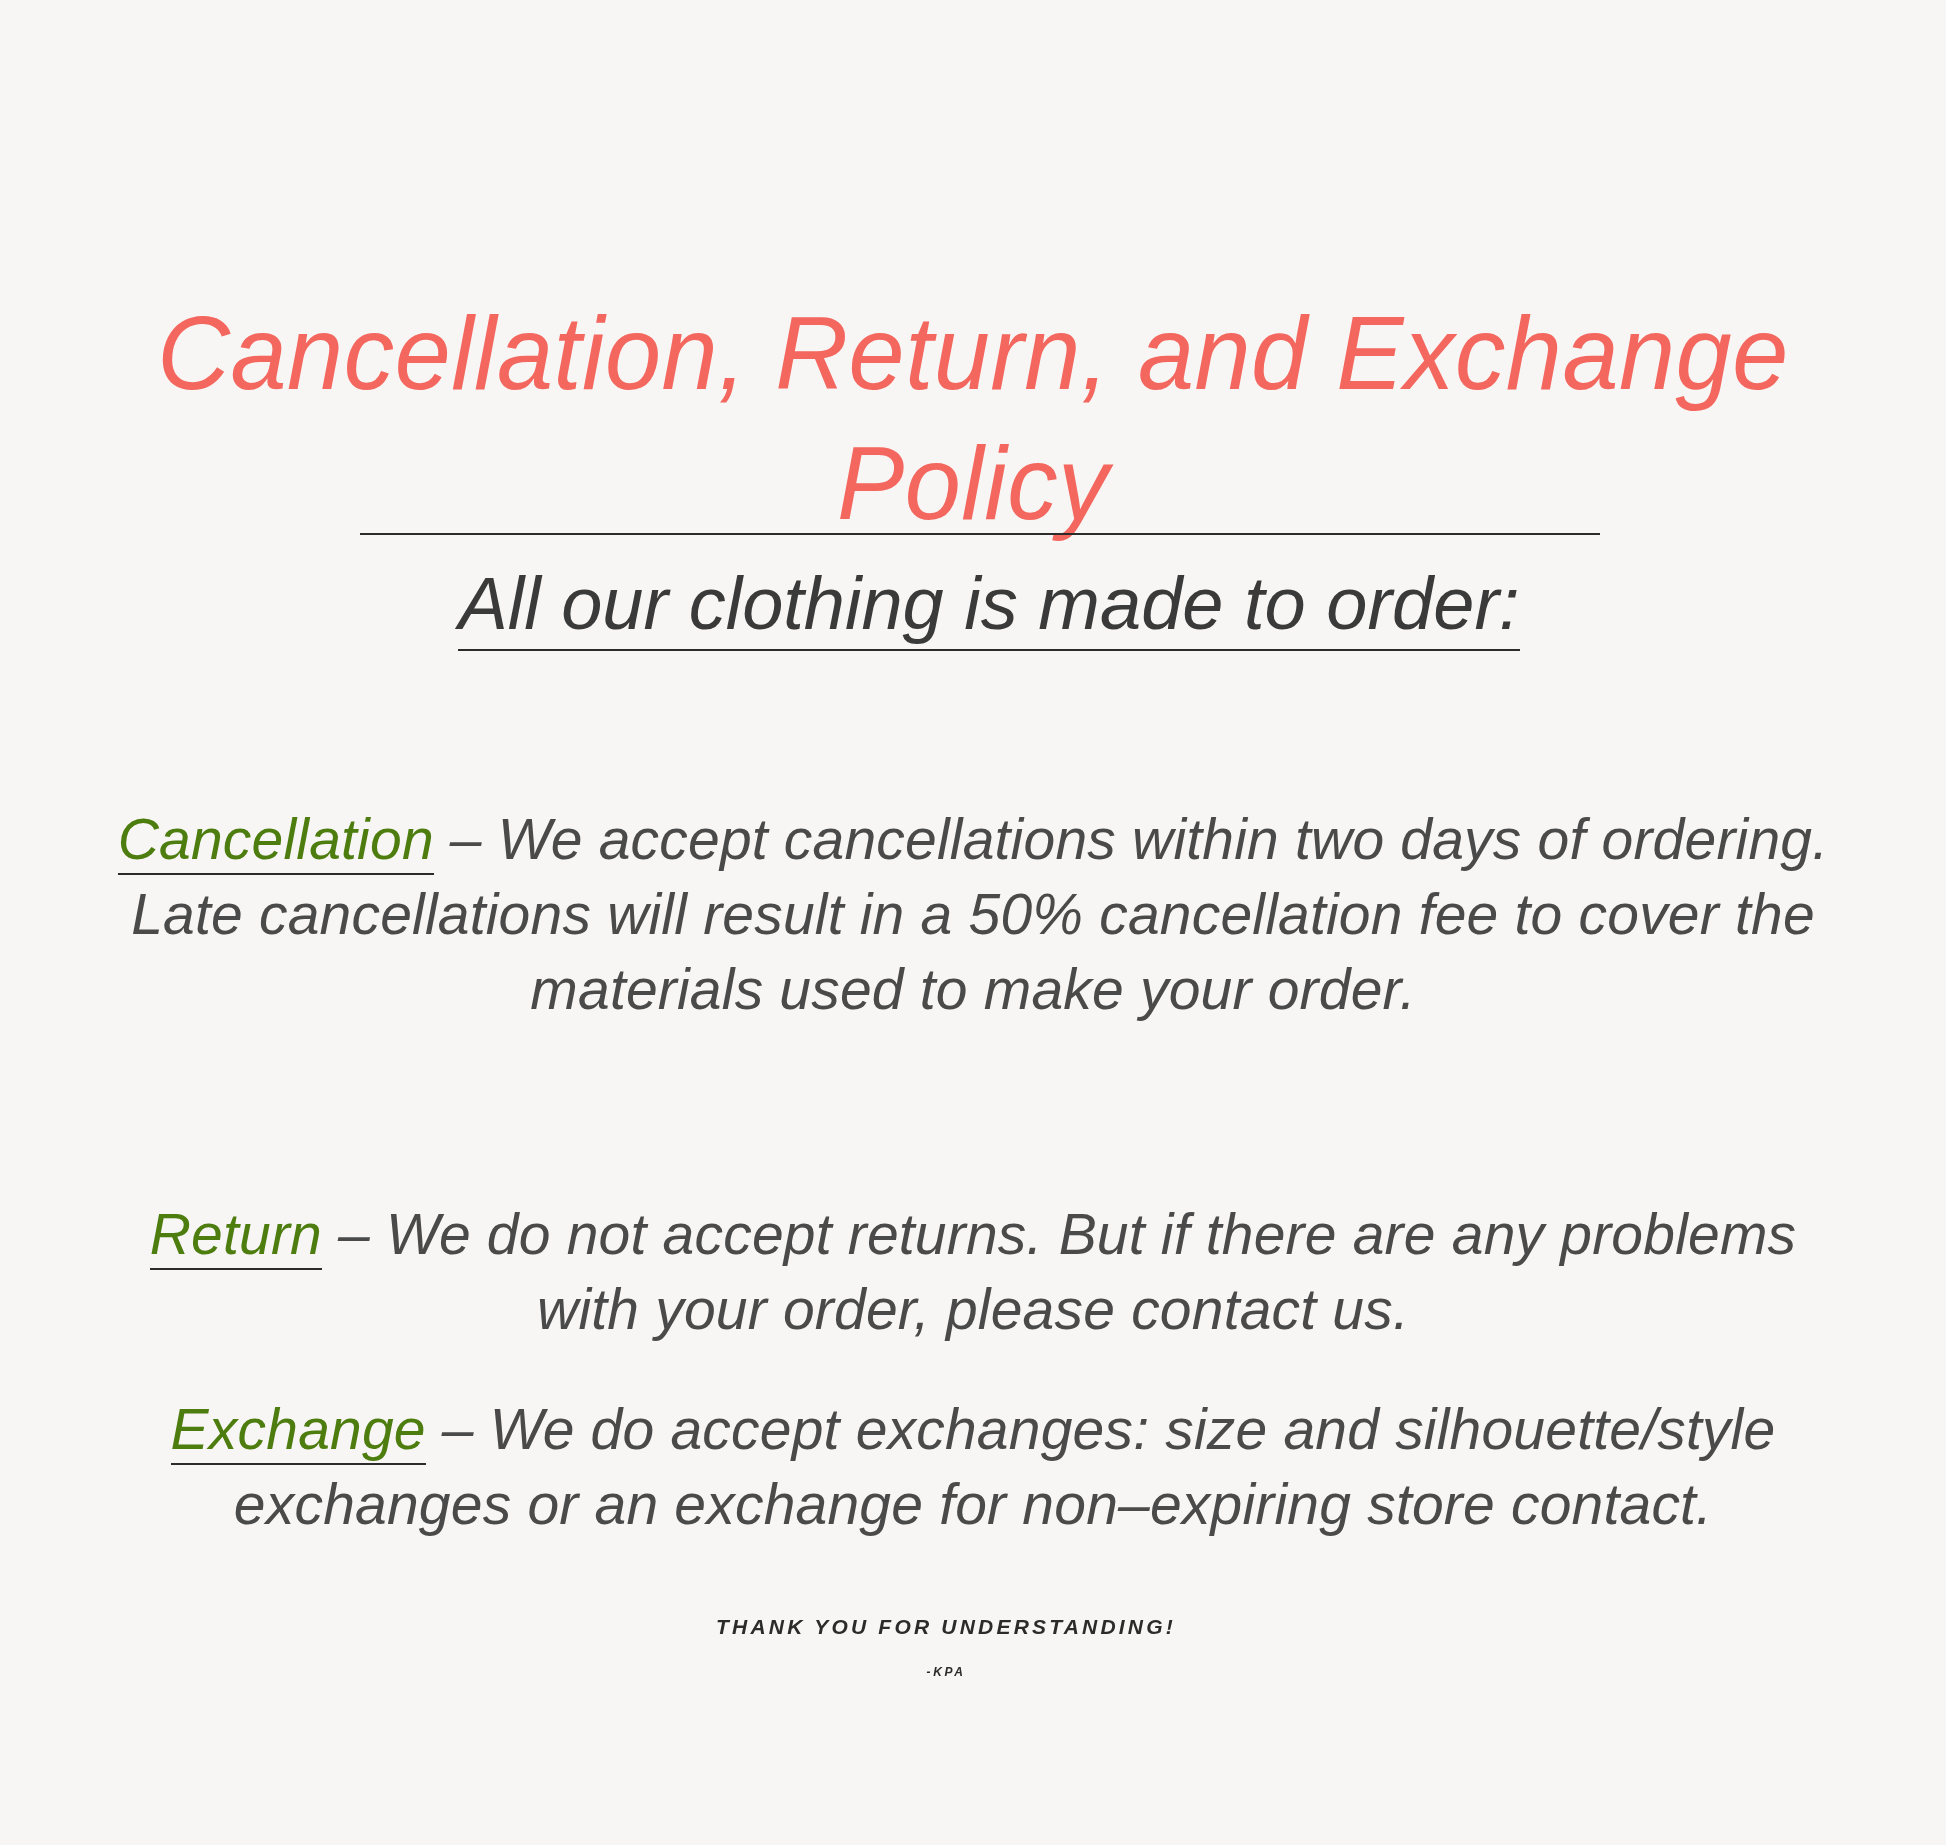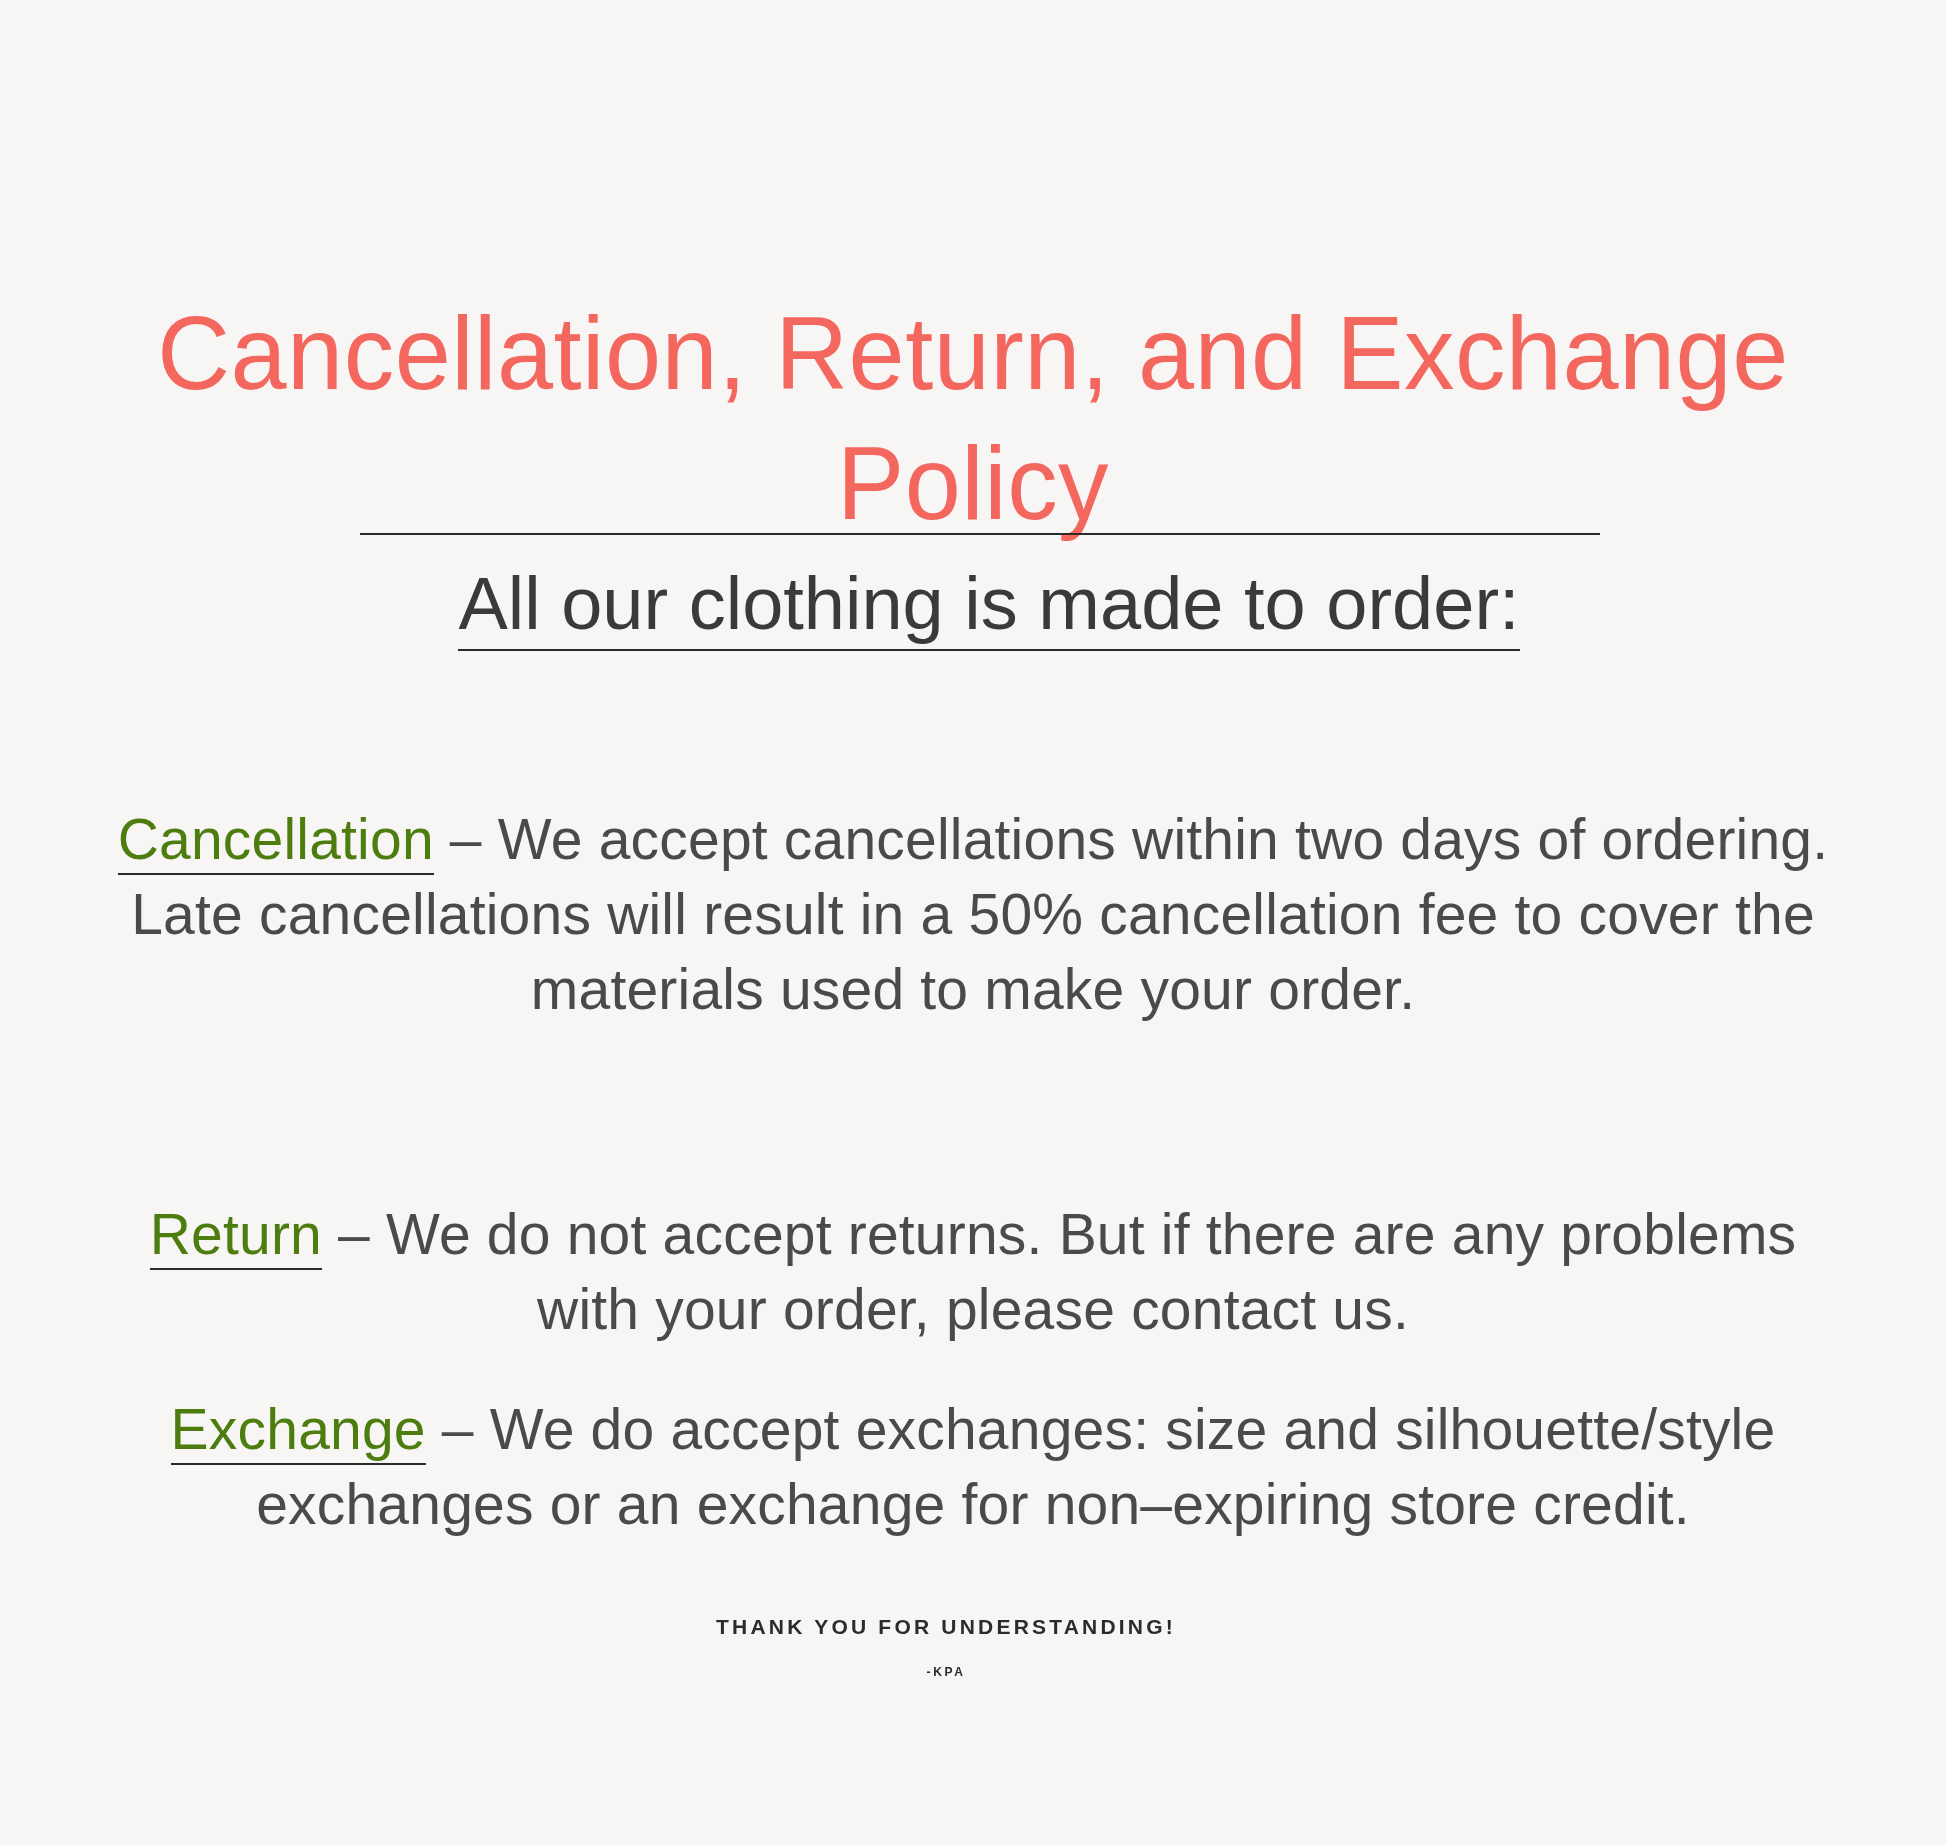--- a/index.html
+++ b/index.html
@@ -12,20 +12,21 @@
     background: #f7f6f4;
     font-family: "Liberation Sans", sans-serif;
     overflow: hidden;
   }
   .page {
     position: relative;
     width: 1946px;
     height: 1845px;
     box-sizing: border-box;
     background: #f7f6f4;
+    font-style: italic;
   }
 
   .title {
     position: absolute;
     top: 218px;
     left: 0;
     width: 1946px;
     text-align: center;
     color: #f4675f;
     font-family: "Liberation Sans", sans-serif;
@@ -116,21 +117,21 @@
 
   <p class="body-block" id="para-cancellation">
     <span class="lead">Cancellation</span><span> – We accept cancellations within two days of ordering. Late cancellations will result in a 50% cancellation fee to cover the materials used to make your order.</span>
   </p>
 
   <p class="body-block" id="para-return">
     <span class="lead">Return</span><span> – We do not accept returns. But if there are any problems with your order, please contact us.</span>
   </p>
 
   <p class="body-block" id="para-exchange">
-    <span class="lead">Exchange</span><span> – We do accept exchanges: size and silhouette/style exchanges or an exchange for non–expiring store credit.</span>
+    <span class="lead">Exchange</span><span> – We do accept exchanges: size and silhouette/style exchanges or an exchange for non–expiring store contact.</span>
   </p>
 
   <div class="footer">
     <div class="thanks">THANK YOU FOR UNDERSTANDING!</div>
     <div class="sign">-KPA</div>
   </div>
 
 </div>
 
 </body></html>

